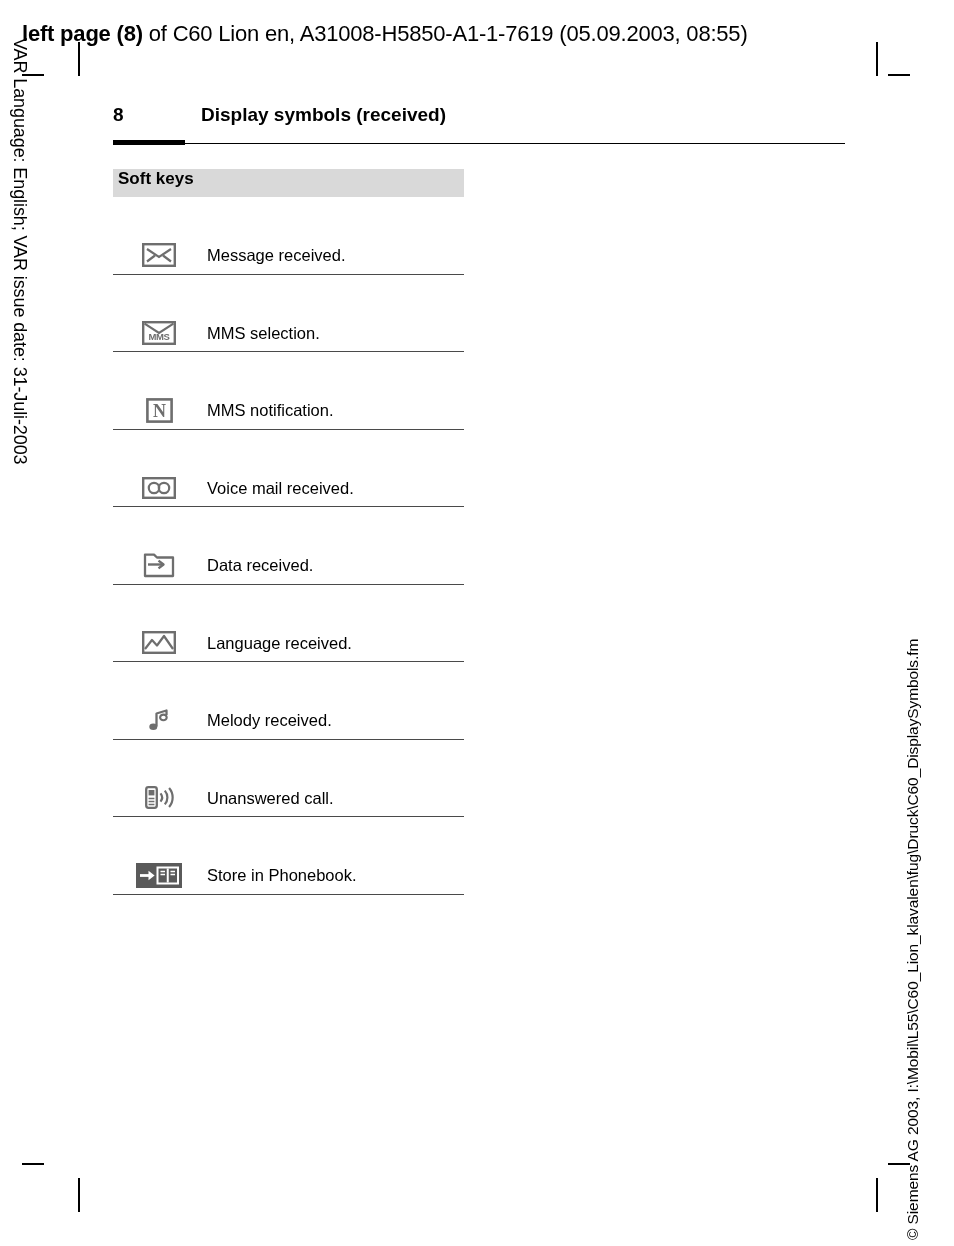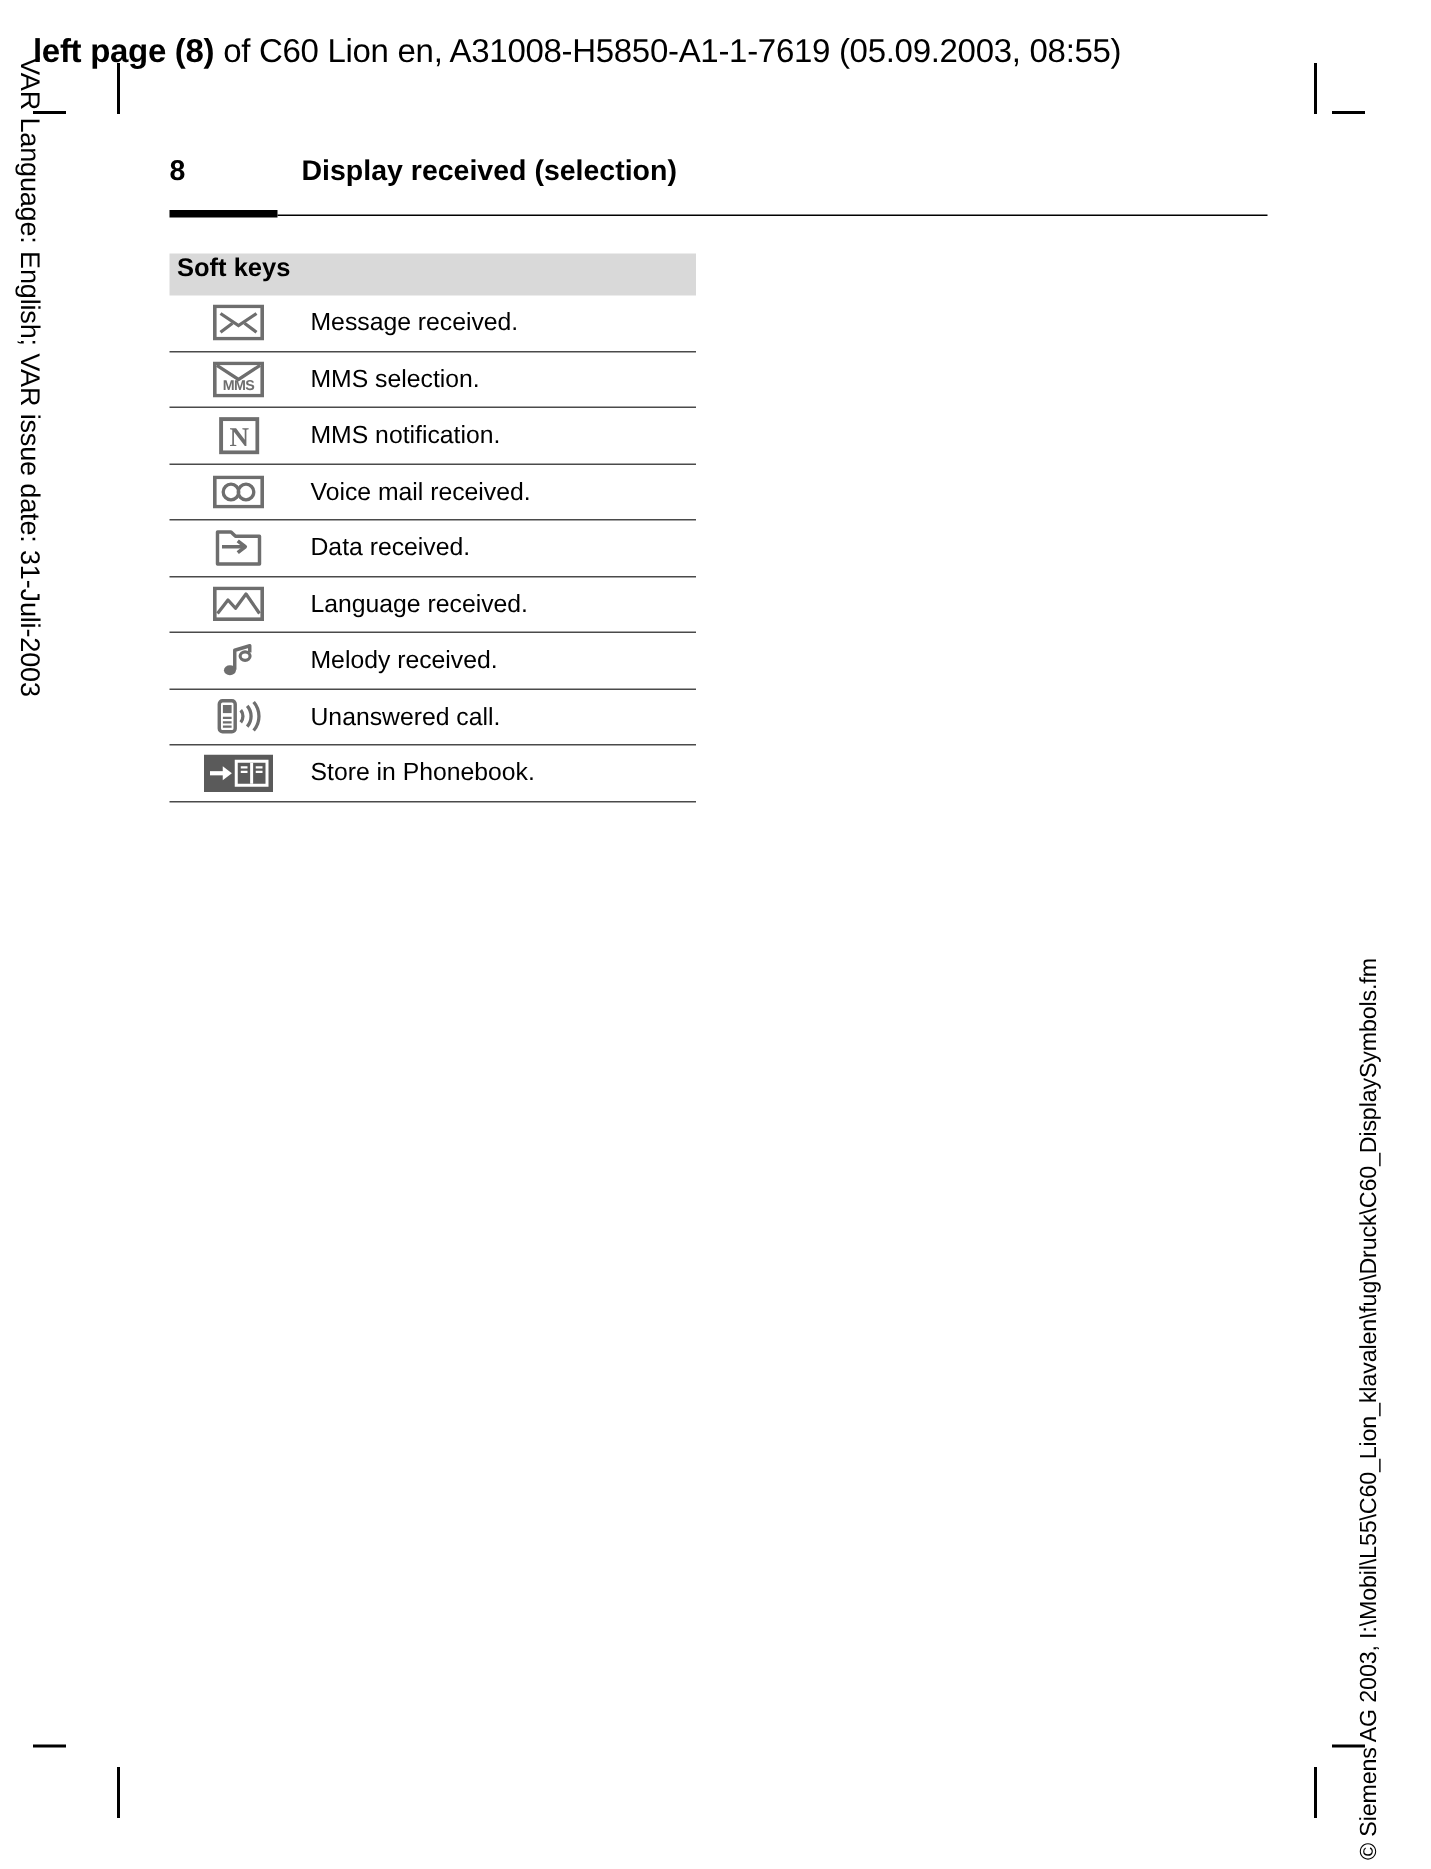--- a/index.html
+++ b/index.html
@@ -141,20 +141,21 @@
   .table-head .head-label {
     font-size: 17px;
     font-weight: bold;
   }
   .srow {
     display: flex;
     align-items: center;
     height: 37.5px;
     border-bottom: 1.4px solid #4a4a4a;
     box-sizing: border-box;
+    margin-top: 40px;
   }
   .srow:first-of-type { border-top: none; }
   .scell-icon {
     width: 92px;
     flex: 0 0 92px;
     display: flex;
     align-items: flex-start;
     justify-content: center;
   }
   .scell-text {
@@ -185,21 +186,21 @@
 
 <div class="side-left">
   <span class="txt">VAR Language: English; VAR issue date: 31-Juli-2003</span>
 </div>
 <div class="side-right">
   <span class="txt">© Siemens AG 2003, I:\Mobil\L55\C60_Lion_klavalen\fug\Druck\C60_DisplaySymbols.fm</span>
 </div>
 
 <div class="title-row">
   <span class="pageno">8</span>
-  <span class="chapter">Display received (selection)</span>
+  <span class="chapter">Display symbols (received)</span>
 </div>
 <div class="rule-thick"></div>
 <div class="rule-thin"></div>
 
 <div class="symbol-table">
   <div class="table-head">
     <span class="head-label">Soft keys</span>
   </div>
   <div id="rows-container">
       <div class="srow">

